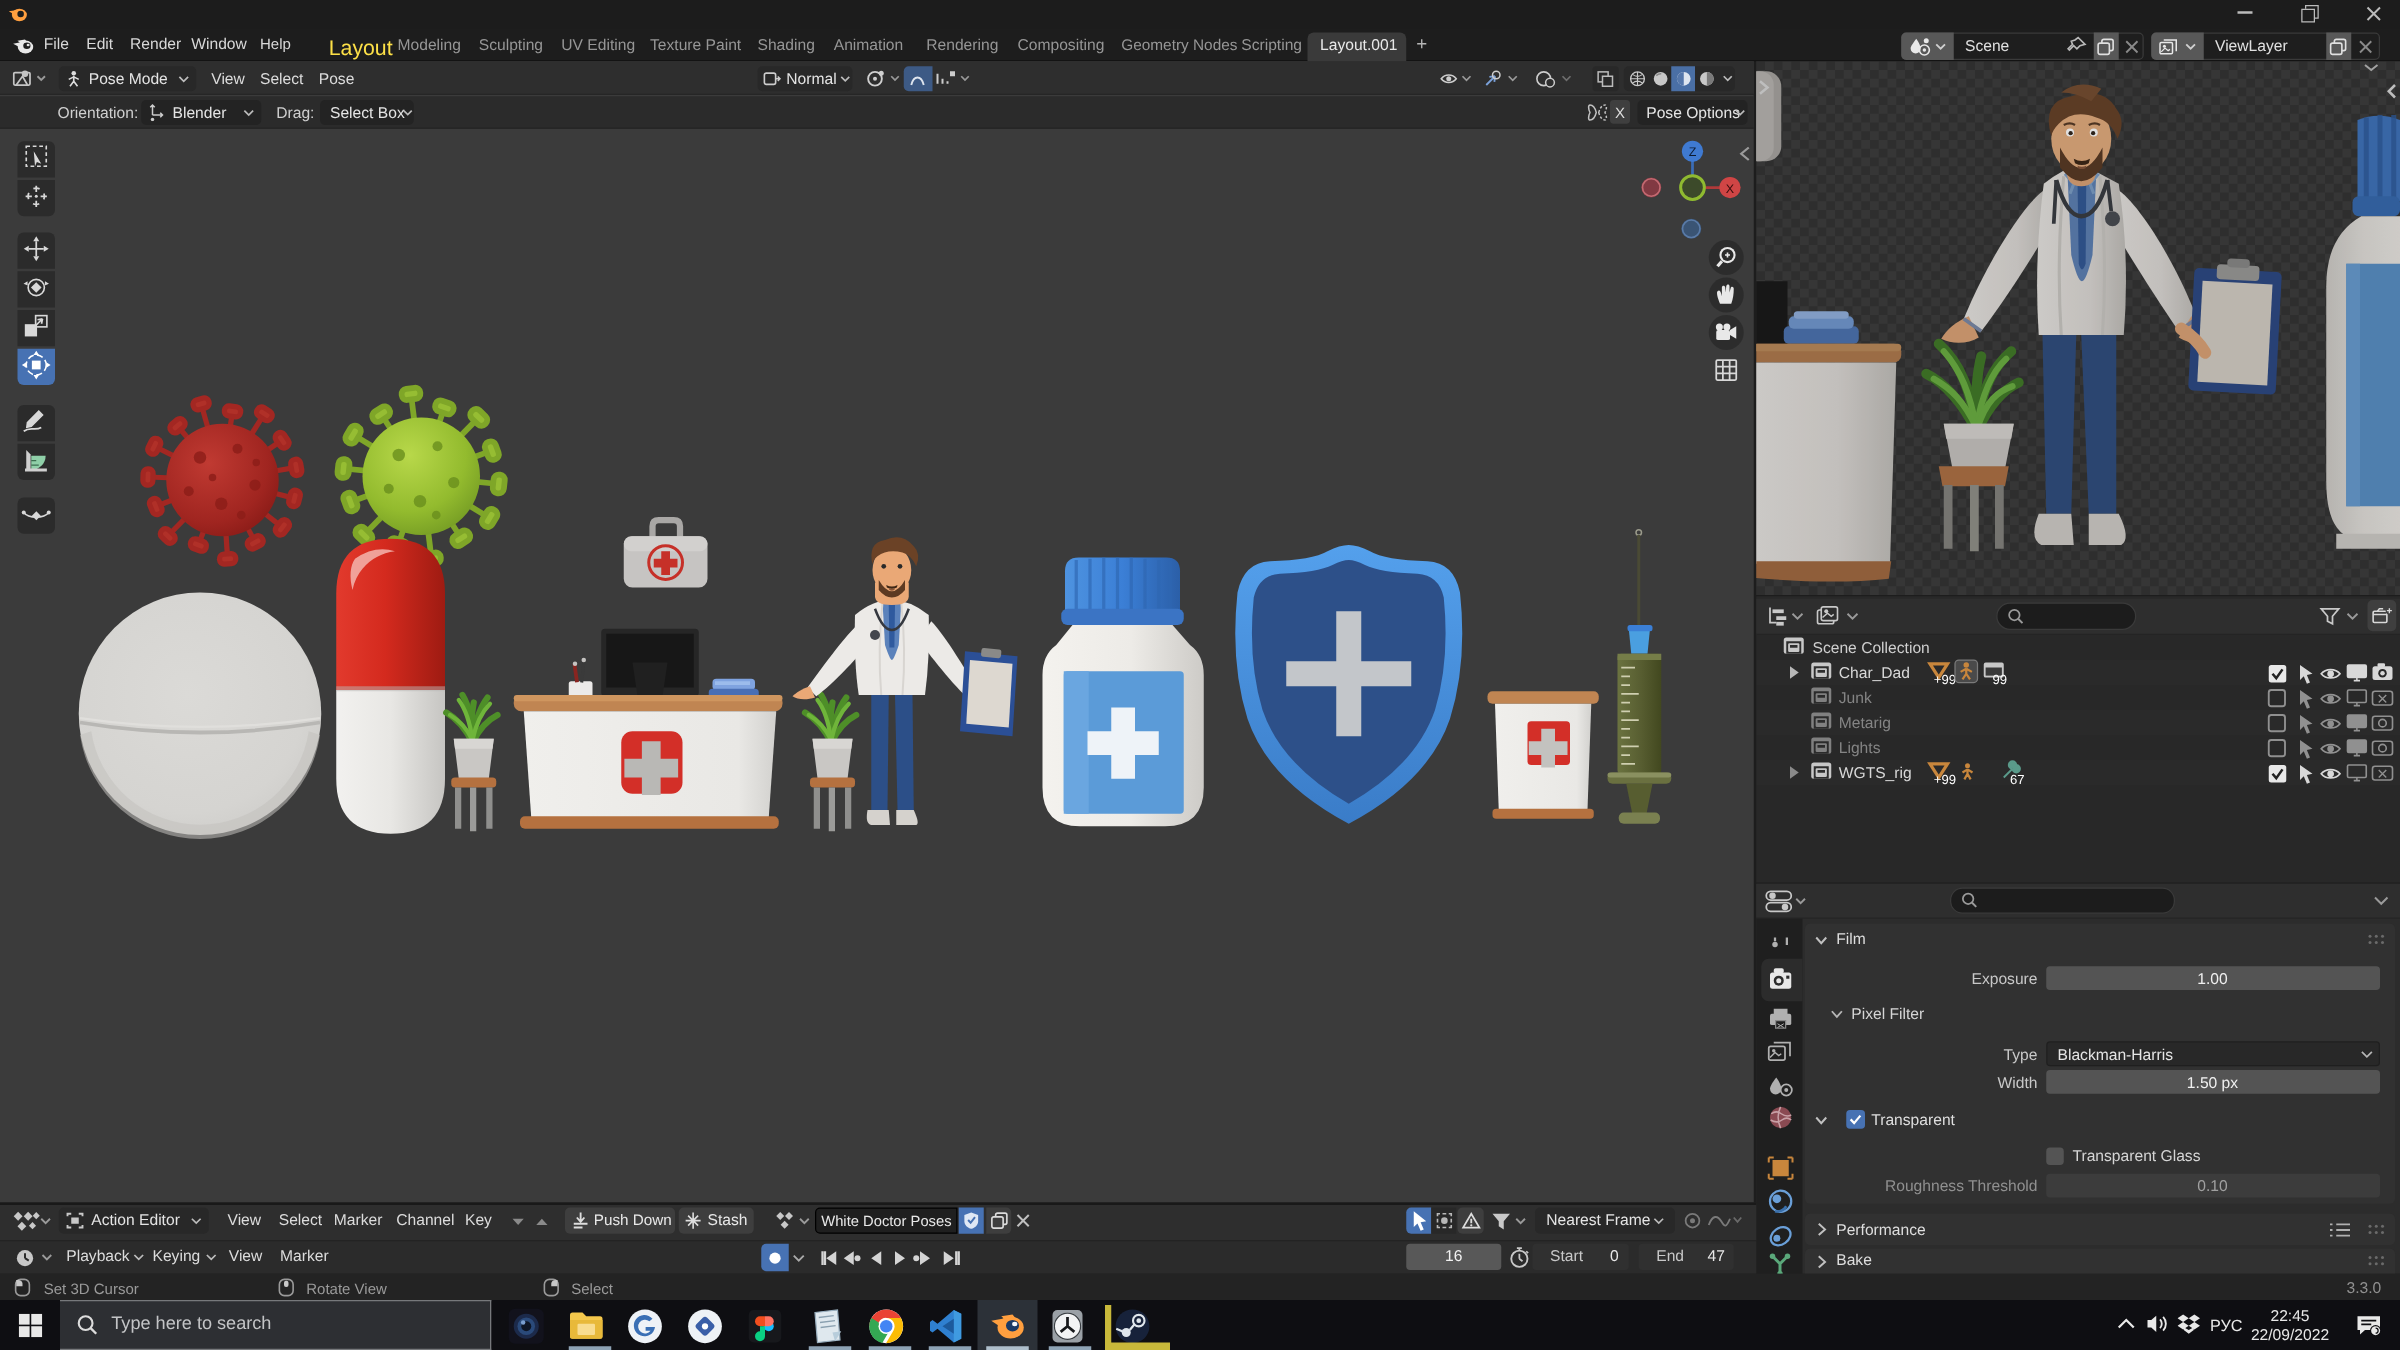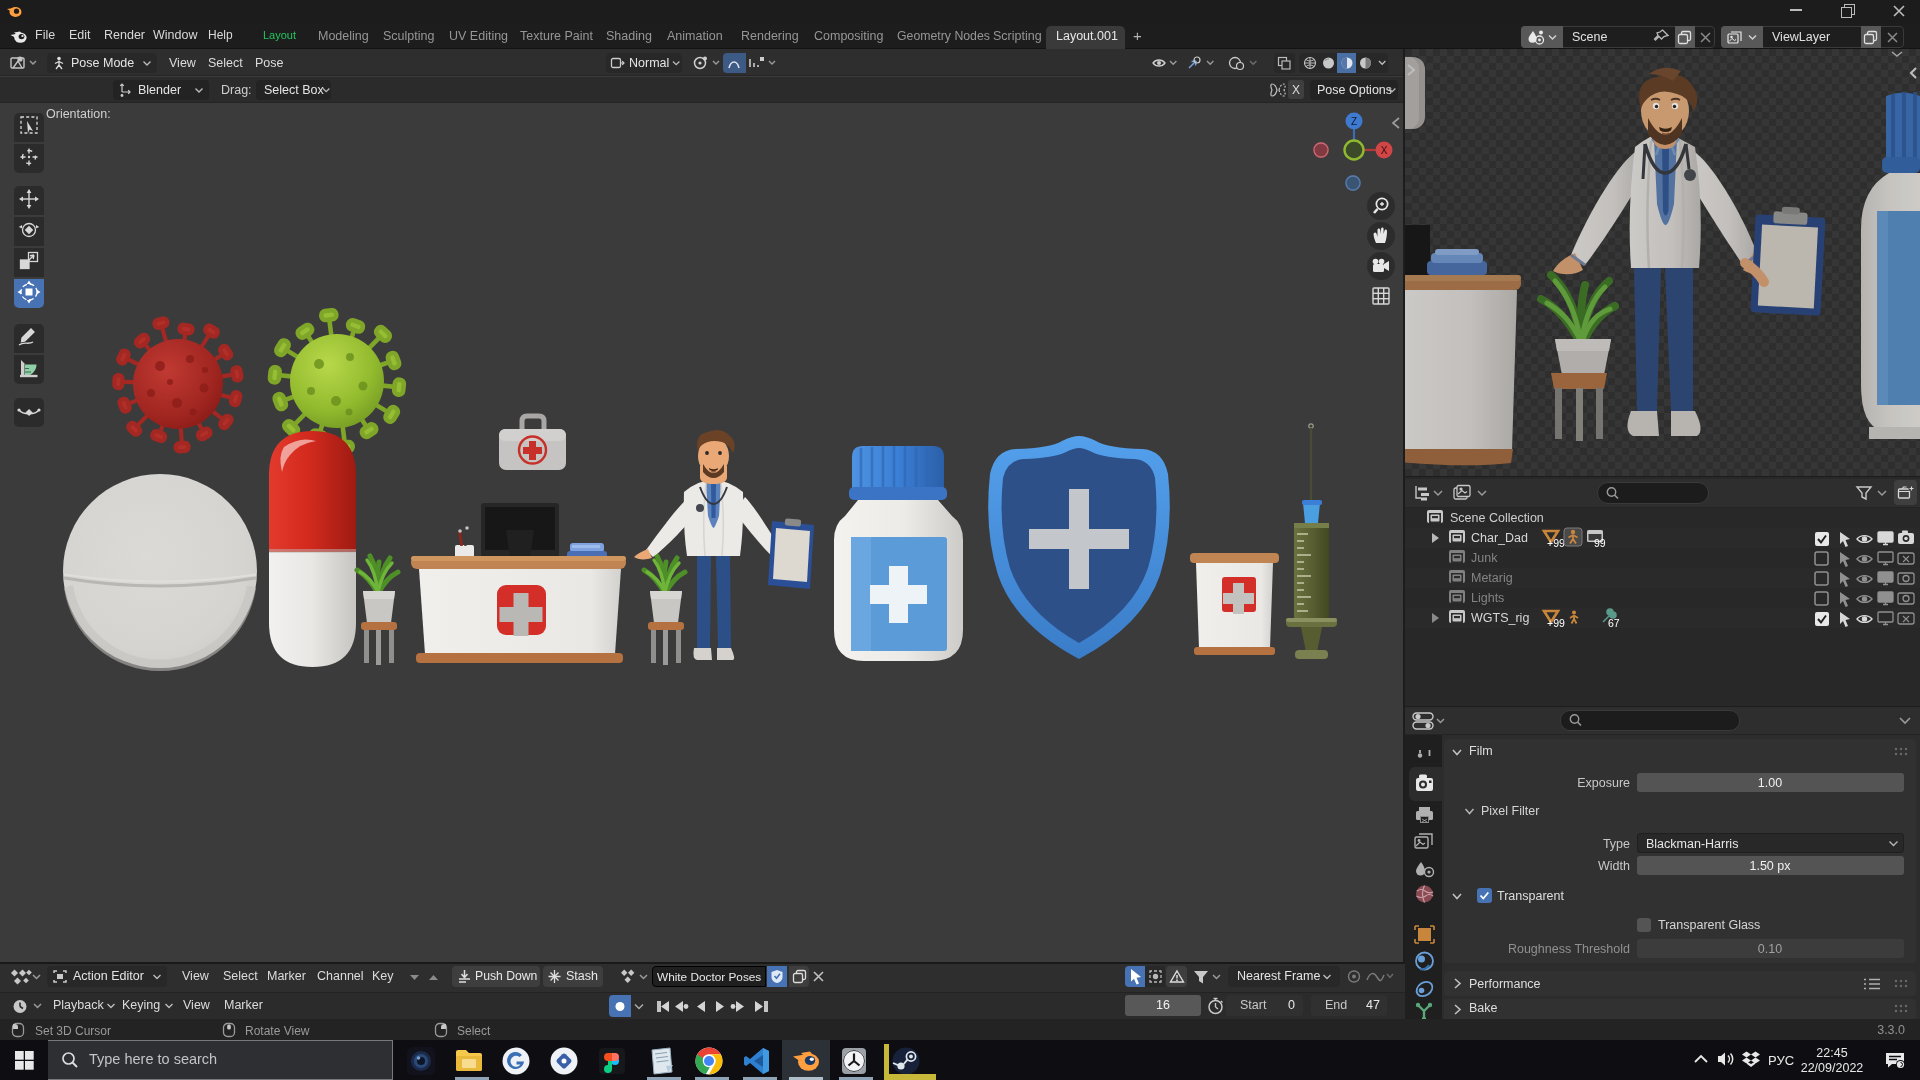--- a/index.html
+++ b/index.html
@@ -33,21 +33,21 @@
     <ellipse cx="11.5" cy="7.6" rx="2.9" ry="2.6" fill="#1d1d1d"></ellipse>
     <ellipse cx="12.5" cy="6.9" rx="1.2" ry="1" fill="#e8e8e8"></ellipse>
     <path d="M0.5 6 L9.5 4.2 L6.5 9.2 Z" fill="#e8e8e8"></path>
     <path d="M4 3.5 L10 2.5 L11.5 4.5 L6.5 5.5 Z" fill="#e8e8e8"></path>
   </svg>
   <div class="abs txt" style="left:35px;top:28px;font-size:12.5px;color:#d8d8d8;">File</div>
   <div class="abs txt" style="left:69px;top:28px;font-size:12.5px;color:#d8d8d8;">Edit</div>
   <div class="abs txt" style="left:104px;top:28px;font-size:12.5px;color:#d8d8d8;">Render</div>
   <div class="abs txt" style="left:153px;top:28px;font-size:12.5px;color:#d8d8d8;">Window</div>
   <div class="abs txt" style="left:208px;top:28px;font-size:12px;color:#d8d8d8;">Help</div>
-  <div class="abs txt" style="left:263px;top:29px;font-size:11px;color:#22c55e;">Layout</div>
+  <div class="abs txt" style="left:263px;top:29px;font-size:17px;color:#fde047;">Layout</div>
   <div class="abs txt" style="left:318px;top:29px;font-size:12.5px;color:#969696;">Modeling</div>
   <div class="abs txt" style="left:383px;top:29px;font-size:12.5px;color:#969696;">Sculpting</div>
   <div class="abs txt" style="left:449px;top:29px;font-size:12.5px;color:#969696;">UV Editing</div>
   <div class="abs txt" style="left:520px;top:29px;font-size:12.5px;color:#969696;">Texture Paint</div>
   <div class="abs txt" style="left:606px;top:29px;font-size:12.5px;color:#969696;">Shading</div>
   <div class="abs txt" style="left:667px;top:29px;font-size:12.5px;color:#969696;">Animation</div>
   <div class="abs txt" style="left:741px;top:29px;font-size:12.5px;color:#969696;">Rendering</div>
   <div class="abs txt" style="left:814px;top:29px;font-size:12.5px;color:#969696;">Compositing</div>
   <div class="abs txt" style="left:897px;top:29px;font-size:12.3px;color:#969696;">Geometry Nodes</div>
   <div class="abs txt" style="left:993px;top:29px;font-size:12.5px;color:#969696;">Scripting</div>
@@ -178,21 +178,21 @@
       <path d="M3.5 8 h11 M9 2.5 v11 M5 4.5 c2.5 2 5.5 2 8 0 M5 11.5 c2.5 -2 5.5 -2 8 0" stroke="#c8c8c8" stroke-width="0.9" fill="none"></path>
       <circle cx="27.5" cy="8" r="5.5" fill="#c8c8c8"></circle>
         <path d="M24 5.5 a5 5 0 0 1 4 -1.5" stroke="#8a8a8a" stroke-width="1.2" fill="none"></path>
       <circle cx="46" cy="8" r="5.5" fill="#dfe6f0"></circle>
         <path d="M46 2.5 a5.5 5.5 0 0 0 0 11 Z" fill="#5577aa"></path>
       <circle cx="64.5" cy="8" r="5.5" fill="#c8c8c8"></circle>
         <path d="M64.5 2.5 a5.5 5.5 0 0 1 0 11 Z" fill="#7a7a7a"></path>
       <path d="M78 6 l3.2 3.2 l3.2 -3.2" stroke="#bbb" stroke-width="1.4" fill="none"></path>
     </svg>
 
-    <div class="abs txt" style="left:46px;top:83px;font-size:12.5px;color:#cfcfcf;margin-top:24px;">Orientation:</div>
+    <div class="abs txt" style="left:46px;top:83px;font-size:12.5px;color:#cfcfcf;">Orientation:</div>
     <div class="abs" style="left:113px;top:80px;width:96px;height:20px;background:#232323;border-radius:4px;"></div>
     <svg class="abs" style="left:118px;top:83px" width="14" height="14" viewBox="0 0 14 14">
       <path d="M4 1 v8 M4 9 h8 M10.2 7.2 L12 9 L10.2 10.8 M2.2 2.8 L4 1 L5.8 2.8" stroke="#ccc" stroke-width="1.2" fill="none"></path>
         <circle cx="4" cy="12.5" r="1.4" fill="#ccc"></circle>
     </svg>
     <div class="abs txt" style="left:138px;top:83px;font-size:12.5px;color:#e4e4e4;">Blender</div>
     <svg class="abs" style="left:194px;top:87px" width="10" height="7" viewBox="0 0 10 7">
         <path d="M1.5 1.5 l3.5 3.5 l3.5 -3.5" stroke="#bbb" stroke-width="1.4" fill="none"></path>
       </svg>
     <div class="abs txt" style="left:221px;top:83px;font-size:12.5px;color:#cfcfcf;">Drag:</div>

